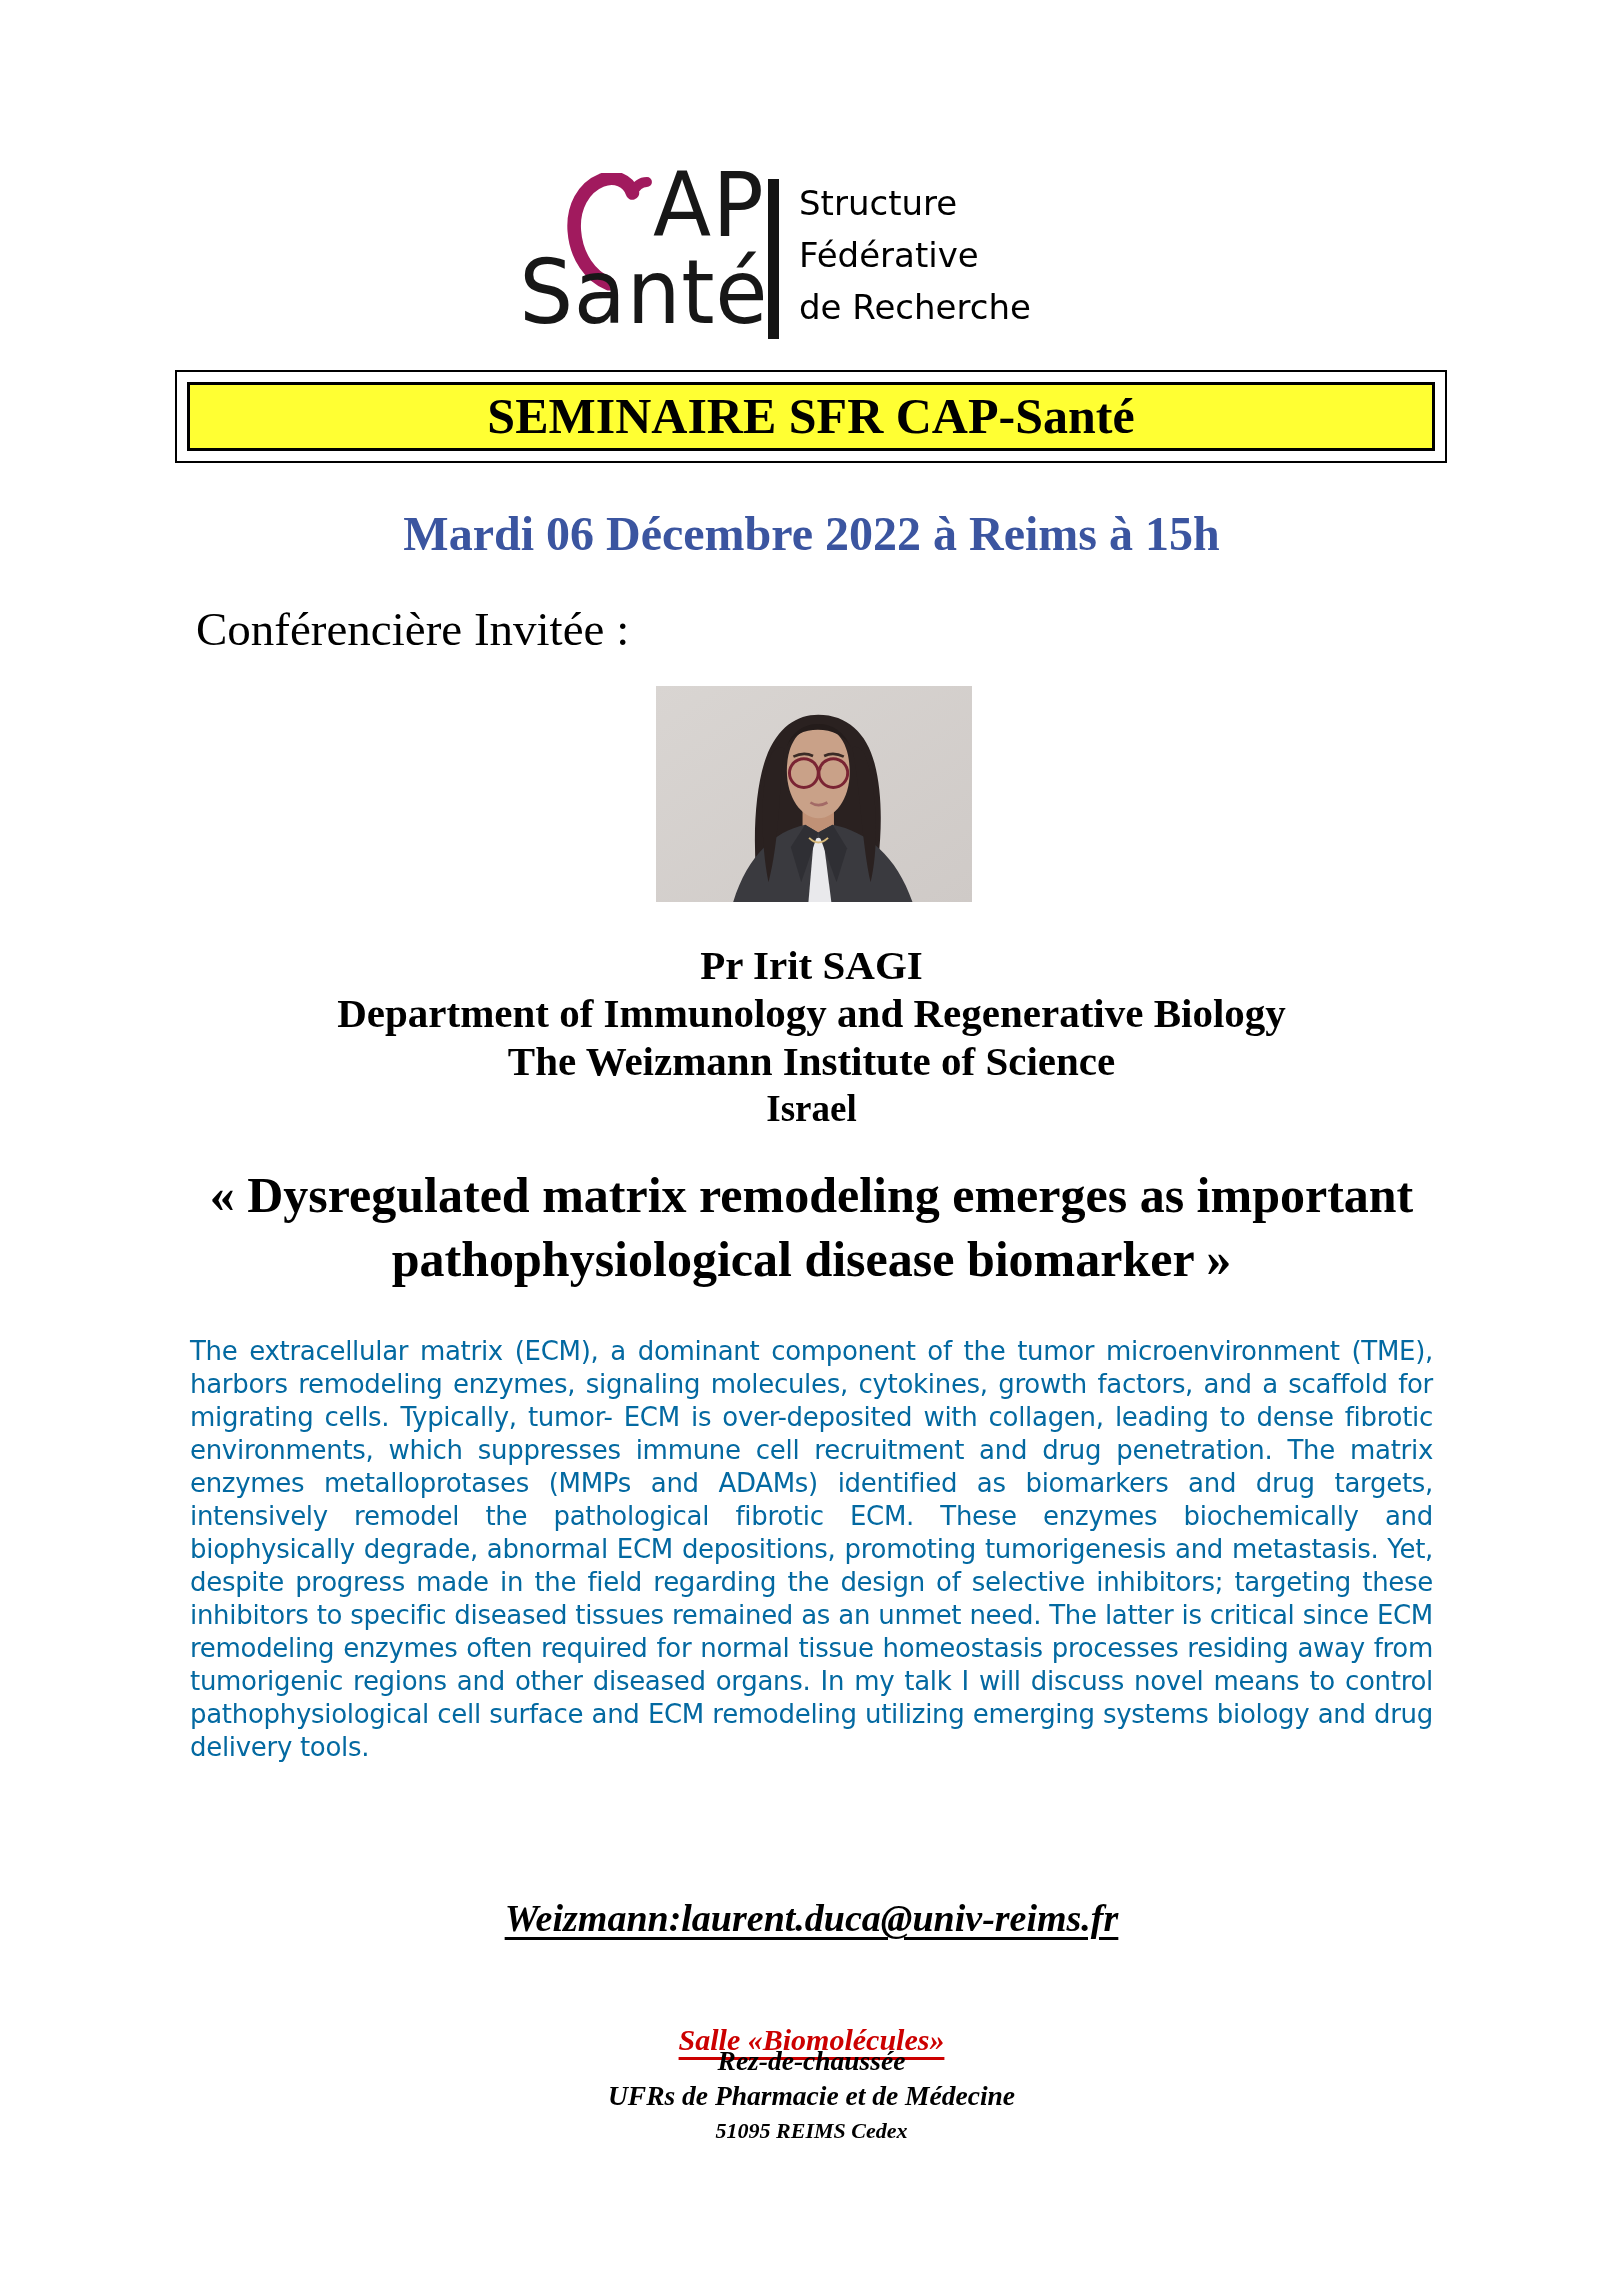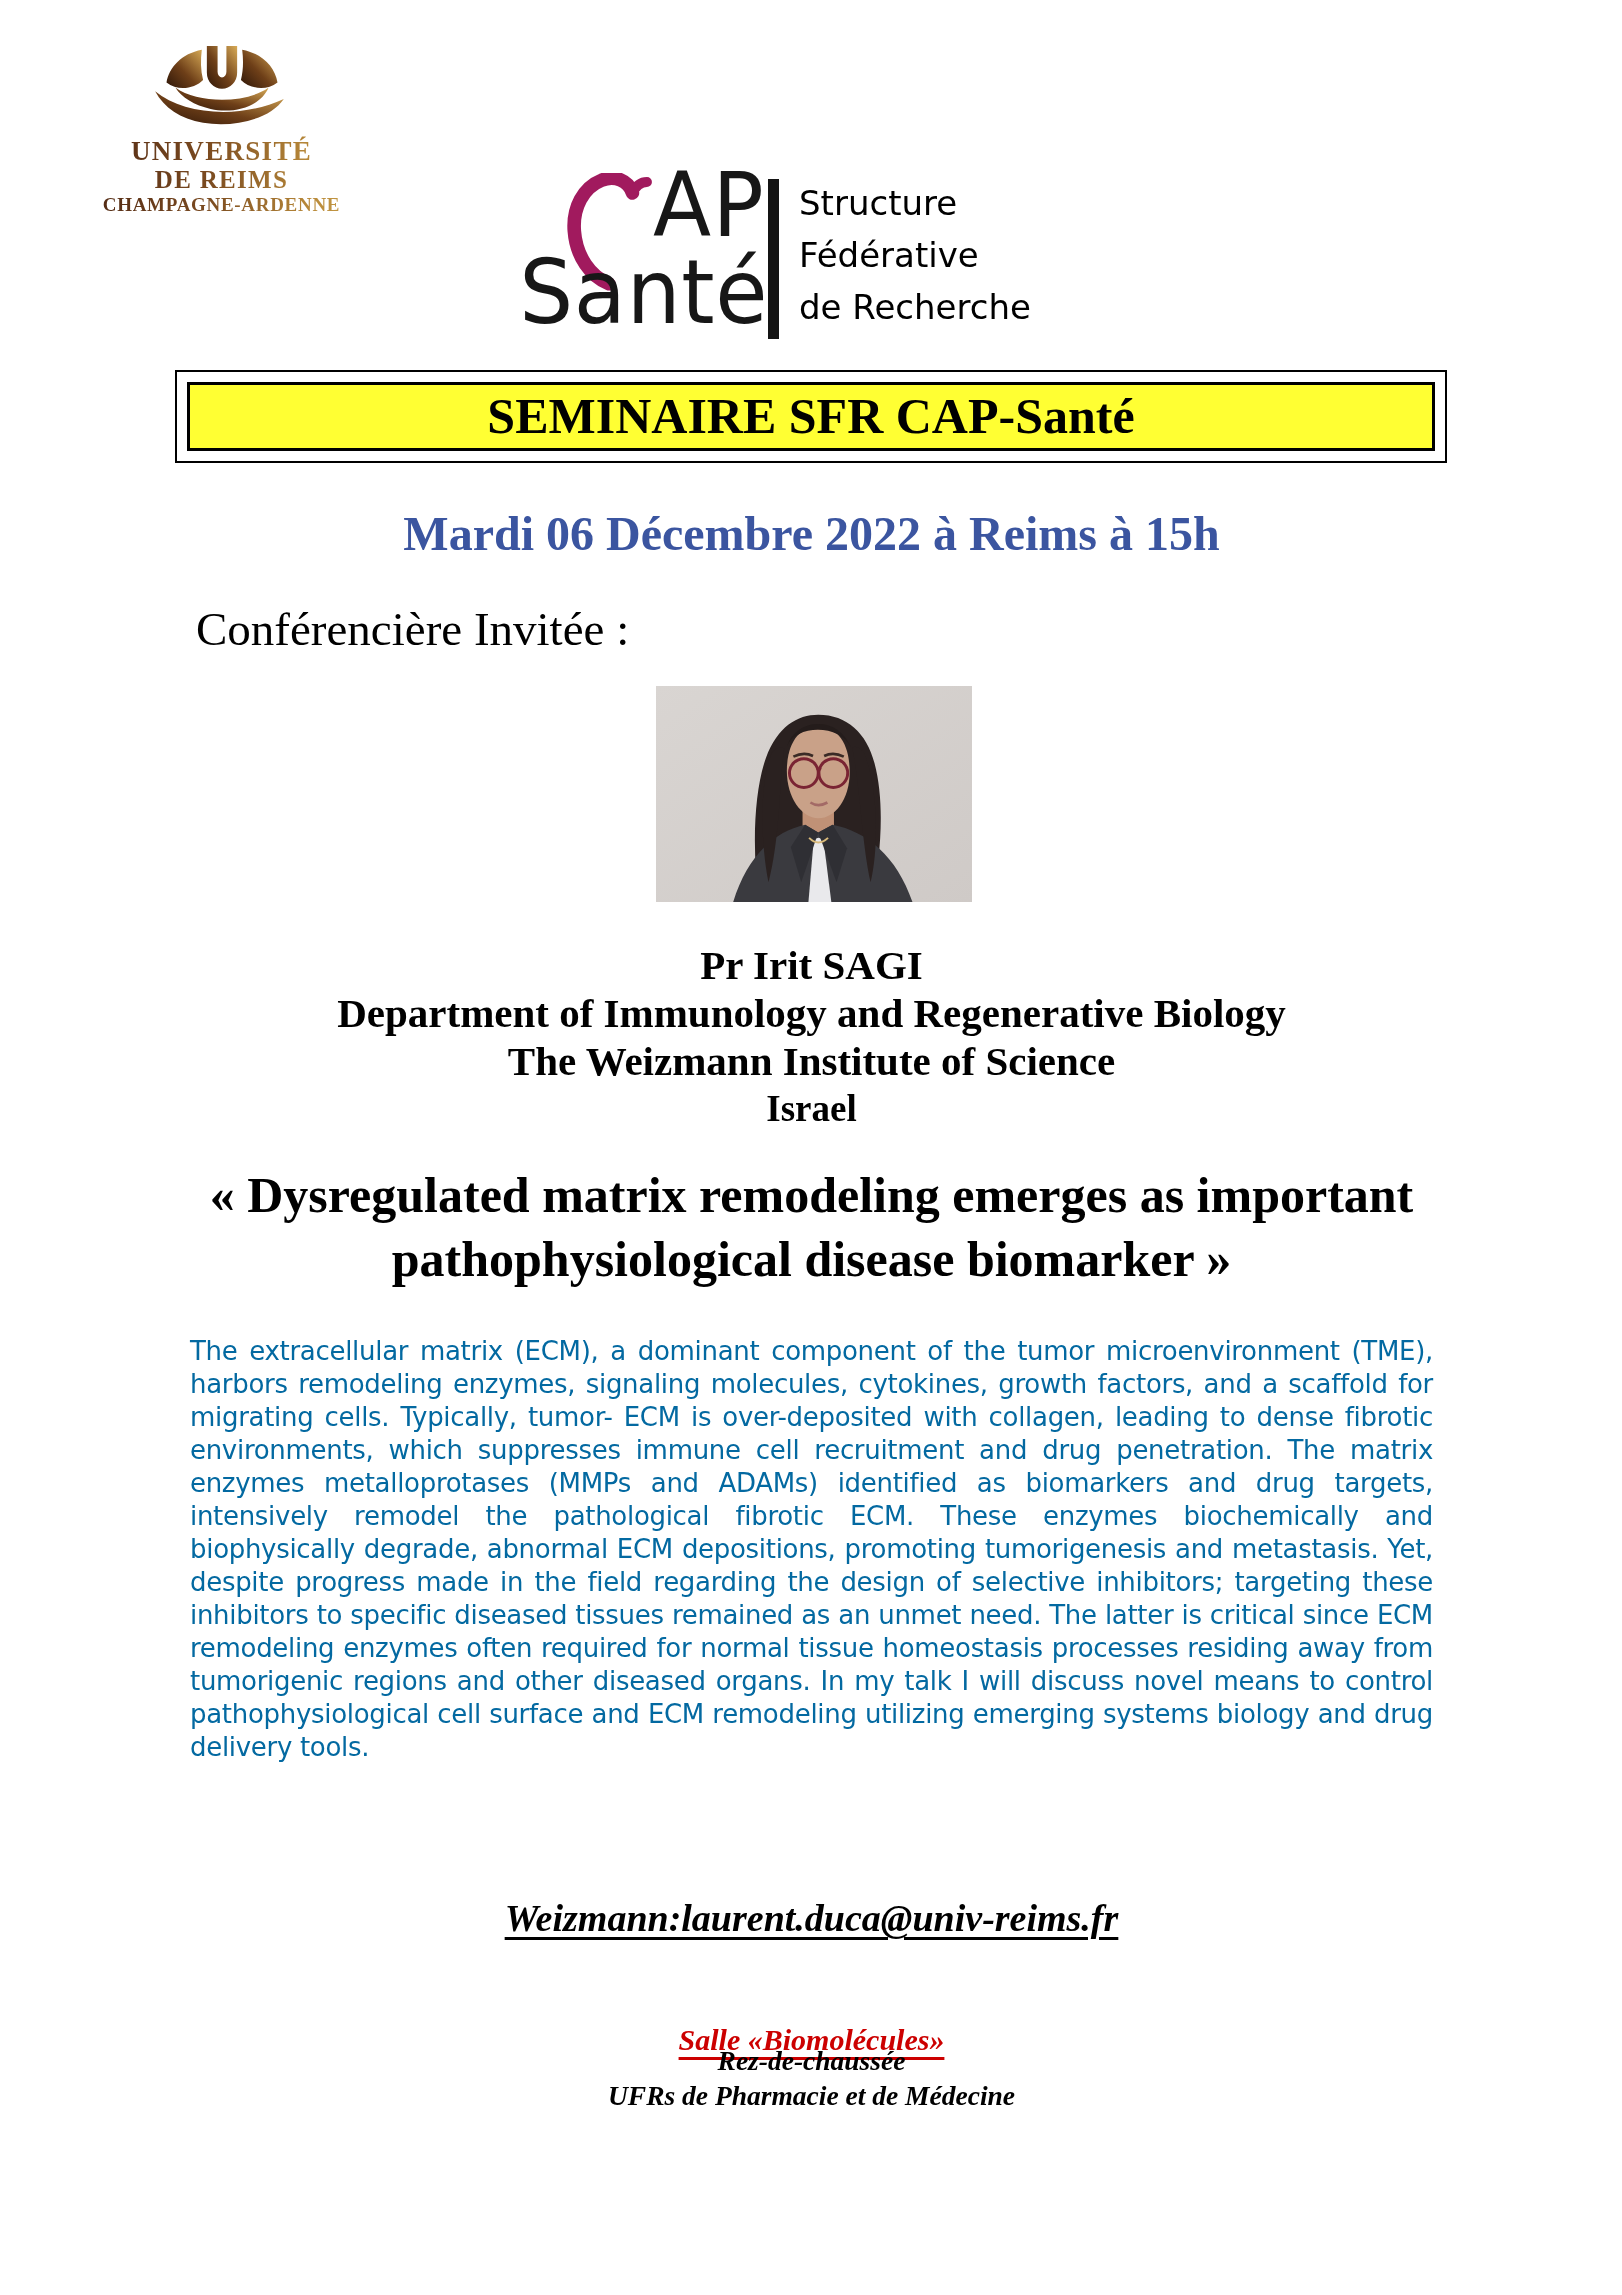--- a/index.html
+++ b/index.html
@@ -69,39 +69,20 @@
   }
   .address{position:absolute;left:0;top:2043px;width:100%;text-align:center;
     font-weight:bold;font-style:italic;font-size:27.5px;line-height:35px;color:#000;}
   .address .zip{font-size:22px;}
 </style>
 </head>
 <body>
 
 <div class="page">
 
-  <div class="urca">
-    <svg class="urca-fan" width="164" height="84" viewBox="0 0 260 132">
-      <defs>
-        <linearGradient id="urcaGrad" x1="0" y1="1" x2="1" y2="0">
-          <stop offset="0" stop-color="#2e1608"></stop>
-          <stop offset="0.45" stop-color="#6e3f18"></stop>
-          <stop offset="1" stop-color="#d8ab57"></stop>
-        </linearGradient>
-      </defs>
-      <path fill="url(#urcaGrad)" d="M106 4 L106 46 A24 26 0 0 0 154 46 L154 4 L137 4 L137 45 A7 9 0 0 1 123 45 L123 4 Z"></path>
-      <path fill="url(#urcaGrad)" d="M98 10 C66 16 46 38 42 62 C60 76 86 72 100 58 C96 42 96 26 98 10 Z"></path>
-      <path fill="url(#urcaGrad)" d="M162 10 C194 16 214 38 218 62 C200 76 174 72 160 58 C164 42 164 26 162 10 Z"></path>
-      <path fill="url(#urcaGrad)" d="M56 70 C92 96 168 96 204 70 C190 102 146 112 112 104 C86 98 66 86 56 70 Z"></path>
-      <path fill="url(#urcaGrad)" d="M24 76 C70 114 160 120 228 88 C206 120 150 134 100 126 C64 120 38 102 24 76 Z"></path>
-    </svg>
-    <div class="urca-l1">UNIVERSITÉ</div>
-    <div class="urca-l2">DE REIMS</div>
-    <div class="urca-l3">CHAMPAGNE-ARDENNE</div>
-  </div>
 
   <div class="caplogo">
     <svg class="cap-heart" width="92" height="118" viewBox="0 0 100 130">
       <path d="M78 22 C74 8 58 2 44 8 C24 16 12 38 14 64 C16 92 32 114 52 122" fill="none" stroke="#A11A5E" stroke-width="15" stroke-linecap="round"></path>
       <path d="M78 22 C82 14 88 10 94 10" fill="none" stroke="#A11A5E" stroke-width="11" stroke-linecap="round"></path>
     </svg>
     <div class="cap-ap">AP</div>
     <div class="cap-sante">Santé</div>
     <div class="cap-bar"></div>
     <div class="cap-tag">
@@ -175,16 +156,17 @@
   <div class="contact">
     <a href="#">Weizmann:laurent.duca@univ-reims.fr</a>
   </div>
 
   <div class="salle">
     <span>Salle «Biomolécules»</span>
   </div>
   <div class="address">
     <div>Rez-de-chaussée</div>
     <div>UFRs de Pharmacie et de Médecine</div>
+    <div class="zip">51095 REIMS Cedex</div>
   </div>
 
 </div>
 
 
 </body></html>

